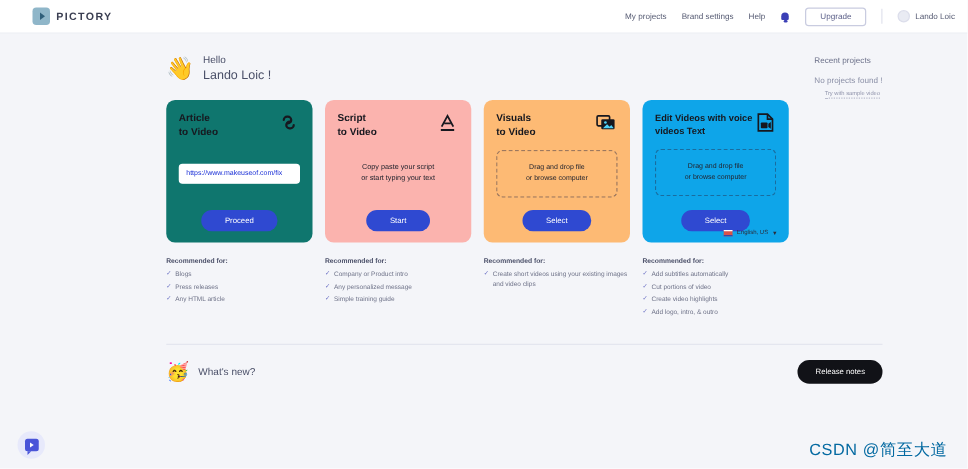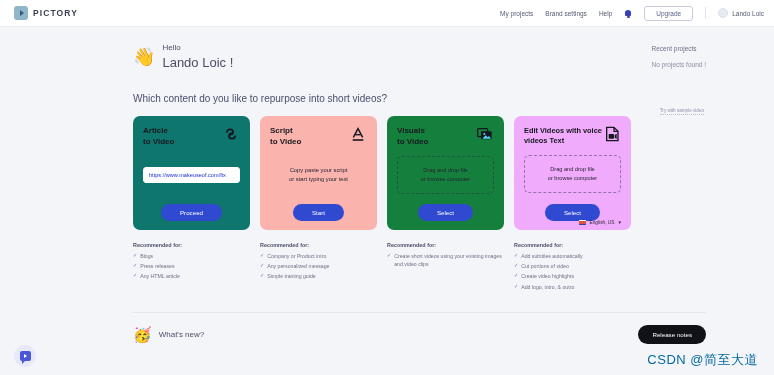--- a/index.html
+++ b/index.html
@@ -8,21 +8,21 @@
     font-family: "Liberation Sans", sans-serif;
     background: #ffffff;
     overflow: hidden;
   }
   .app { position: relative; width: 774px; height: 375px; background: #f4f5f9; }
 
   
   .topbar {
     height: 27px; background: #ffffff;
     display: flex; align-items: center;
-    padding: 0 10px 0 14px;
+    padding: 0 10px 0 26px;
     border-bottom: 1px solid #eceef4;
   }
   .brand { display: flex; align-items: center; gap: 5px; }
   .brand-mark {
     width: 14px; height: 14px; border-radius: 3px;
     background: #8fb6c9; position: relative;
     display: flex; align-items: center; justify-content: center;
   }
   .brand-mark::after {
     content: ""; width: 0; height: 0;
@@ -60,21 +60,21 @@
 
   
   .content { padding: 0 0 0 0; }
   .inner { padding: 16px 68px 0 133px; }
 
   .greeting-row { display: flex; align-items: flex-start; }
   .greet { display: flex; align-items: center; gap: 7px; }
   .wave { font-size: 18px; line-height: 1; }
   .greet-text { line-height: 1.35; }
   .greet-hello { font-size: 8px; color: #4a4f68; }
-  .greet-user { font-size: 13px; color: #4a4f68; }
+  .greet-user { font-size: 10px; color: #4a4f68; }
 
   .recent { margin-left: auto; text-align: left; padding-top: 2px; }
   .recent-title { font-size: 6.5px; color: #6b7089; margin-bottom: 9px; }
   .recent-empty { font-size: 6.5px; color: #8a8fa6; }
 
   .headline {
     margin-top: 22px;
     font-size: 10px; color: #4b4f6b; font-weight: normal;
   }
 
@@ -87,22 +87,22 @@
   }
   .cards { display: flex; gap: 10px; }
   .card {
     width: 117px; height: 114px; border-radius: 7px;
     padding: 10px 10px 9px 10px;
     display: flex; flex-direction: column;
     position: relative;
   }
   .card.yellow { background: #0f766e; }
   .card.pink   { background: #fbb3ae; }
-  .card.cyan   { background: #15803d; }
-  .card.purple { background: #f0abfc; }
+  .card.cyan   { background: #fdba74; }
+  .card.purple { background: #0ea5e9; }
 
   .card-head { display: flex; justify-content: space-between; align-items: flex-start; }
   .card-title { font-size: 8px; line-height: 1.35; color: #17181f; font-weight: bold; }
   .card-title.small { font-size: 7.4px; }
   .card-icon { width: 18px; height: 16px; flex: none; }
 
   .card-mid { flex: 1; display: flex; align-items: center; justify-content: center; }
 
   .url-input {
     width: 100%; background: #fff; border-radius: 3px;
@@ -216,21 +216,20 @@
             <div class="greet-hello">Hello</div>
             <div class="greet-user">Lando Loic !</div>
           </span>
         </div>
         <div class="recent">
           <div class="recent-title">Recent projects</div>
           <div class="recent-empty">No projects found !</div>
         </div>
       </div>
 
-      <div class="headline">Which content do you like to repurpose into short videos?</div>
 
       <div class="cards-wrap">
         <div class="sample-tag">Try with sample video</div>
 
         <div class="cards">
 
           <div class="card yellow">
             <div class="card-head">
               <div class="card-title">
                 <div>Article</div>

